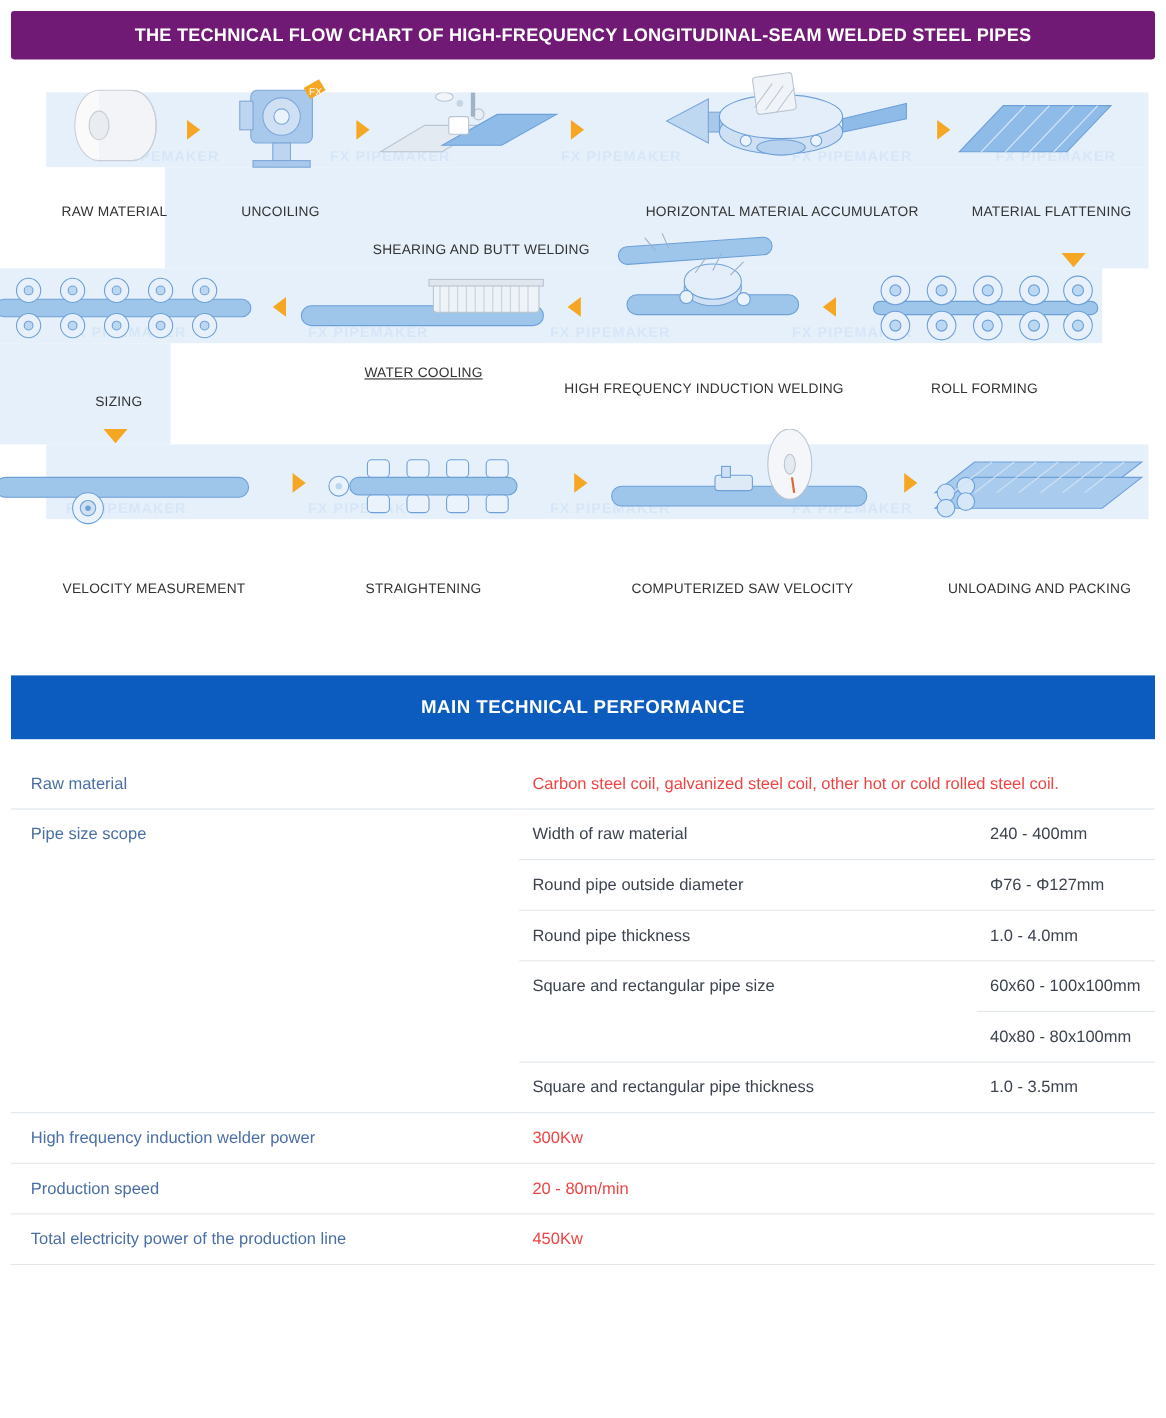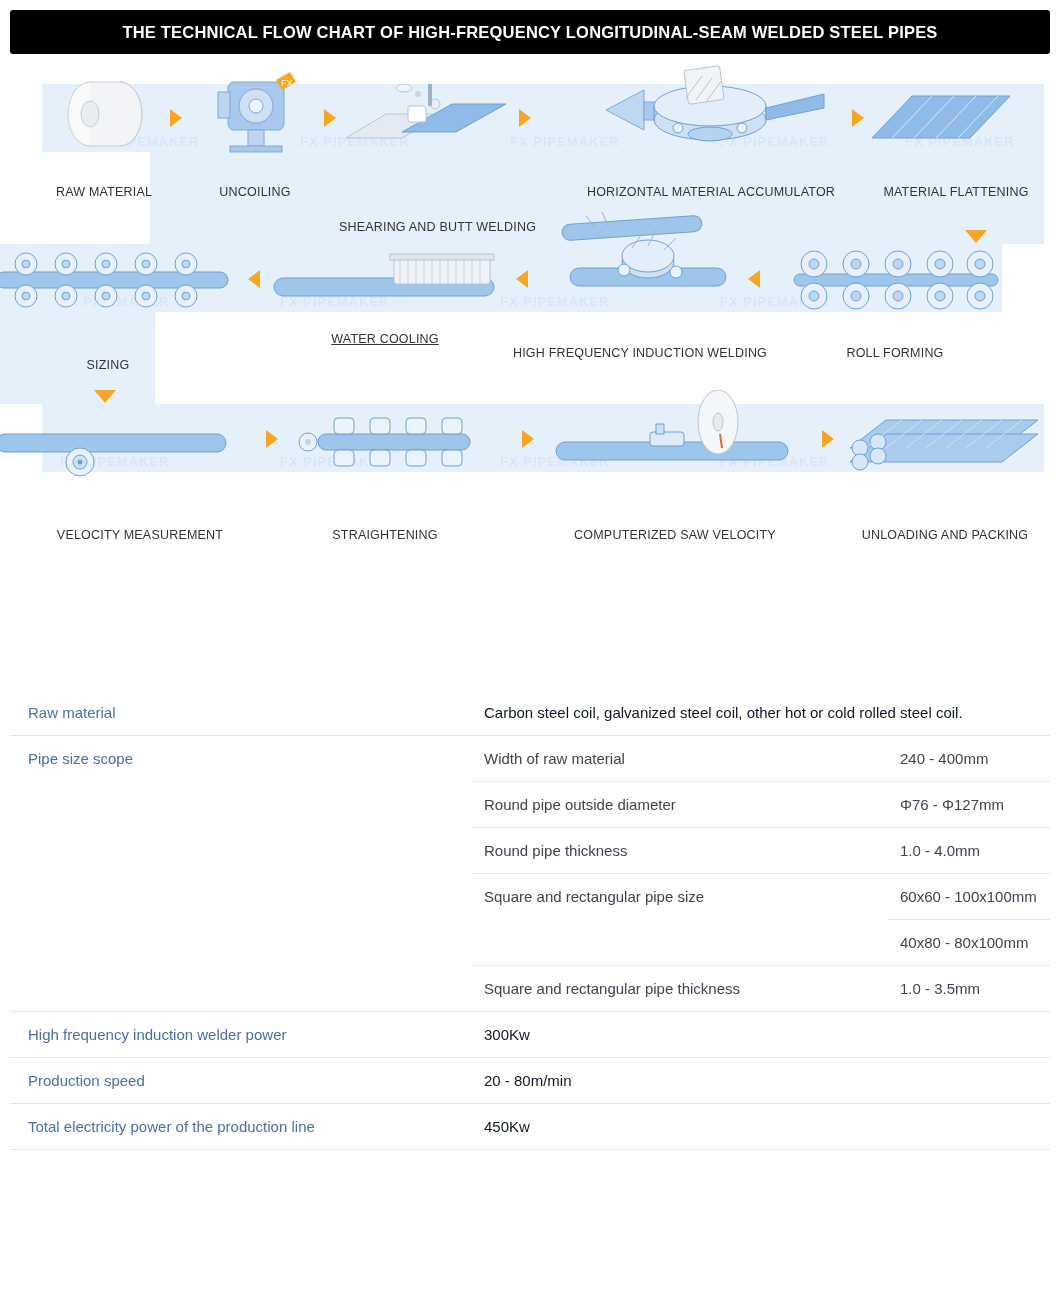--- a/index.html
+++ b/index.html
@@ -8,21 +8,21 @@
     background:#ffffff;
     font-family:"Liberation Sans", sans-serif;
     color:#333;
     overflow:hidden;
   }
   .page{position:relative;width:1060px;height:1289px;}
 
   
   .banner{
     position:absolute;left:10px;top:10px;width:1040px;height:44px;
-    background:#000000;border-radius:3px;
+    background:#701a75;border-radius:3px;
     display:flex;align-items:center;justify-content:center;
   }
   .banner-text{
     color:#ffffff;font-size:16.5px;font-weight:bold;letter-spacing:.2px;
     white-space:nowrap;
   }
 
   
   .flow{position:absolute;left:0;top:72px;width:1060px;height:500px;}
 
@@ -74,21 +74,21 @@
     border-bottom:1px solid #e2e7ec;
     padding:14px 12px;vertical-align:top;color:#3d4450;
   }
   .tbl td.k{color:#4a6fa5;width:432px;padding-left:18px;}
   .tbl td.sub{width:calc(100% - 432px);padding:0;}
   .inner{width:100%;border-collapse:collapse;}
   .inner td{border-bottom:1px solid #e2e7ec;padding:14px 12px;}
   .inner tr:last-child td{border-bottom:none;}
   .inner td.n{width:392px;}
   .inner td.v{width:auto;}
-  .tbl td.wide{color:#0f172a;}
+  .tbl td.wide{color:#ef4444;}
 </style>
 </head>
 <body>
 
 <div class="page">
 
   <div class="banner">
     <div class="banner-text">THE TECHNICAL FLOW CHART OF HIGH-FREQUENCY LONGITUDINAL-SEAM WELDED STEEL PIPES</div>
   </div>
 
@@ -310,20 +310,23 @@
     <div class="arrow right" style="left:266px;top:358px;"></div>
     <div class="arrow right" style="left:522px;top:358px;"></div>
     <div class="arrow right" style="left:822px;top:358px;"></div>
 
     <div class="label" style="left:20px;top:456px;width:240px;">VELOCITY MEASUREMENT</div>
     <div class="label" style="left:290px;top:456px;width:190px;">STRAIGHTENING</div>
     <div class="label" style="left:540px;top:456px;width:270px;">COMPUTERIZED SAW VELOCITY</div>
     <div class="label" style="left:830px;top:456px;width:230px;">UNLOADING AND PACKING</div>
   </div>
 
+  <div class="banner2">
+    <div class="banner2-text">MAIN TECHNICAL PERFORMANCE</div>
+  </div>
 
   <table class="tbl">
     <tbody>
       <tr>
         <td class="k">Raw material</td>
         <td class="wide">Carbon steel coil, galvanized steel coil, other hot or cold rolled steel coil.</td>
       </tr>
 
       <tr>
         <td class="k">Pipe size scope</td>

